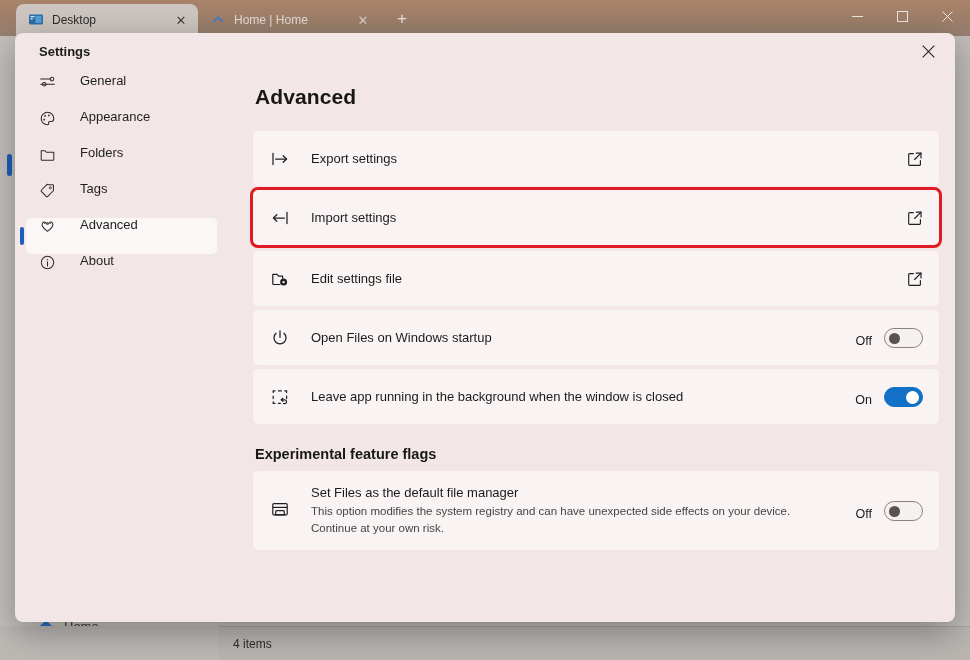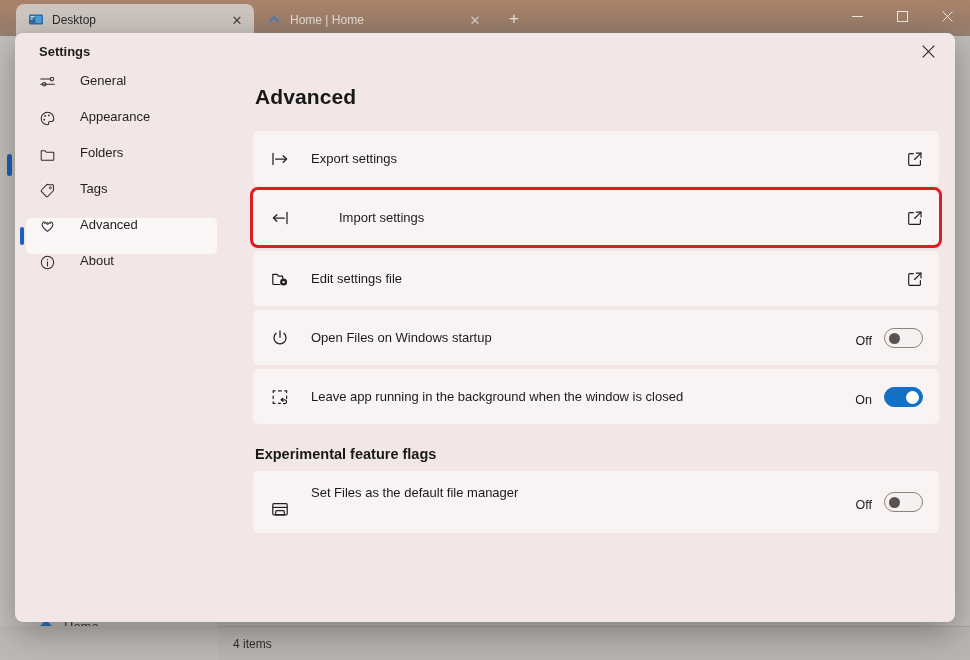--- a/index.html
+++ b/index.html
@@ -41,21 +41,21 @@
     height: 36px;
     padding-left: 16px;
     gap: 0px;
   }
 
   .tab {
     position: relative;
     display: flex;
     align-items: center;
     height: 32px;
-    width: 238px;
+    width: 182px;
     padding: 0 8px 0 12px;
     border-radius: 8px 8px 0 0;
     gap: 8px;
     font-size: 12px;
     cursor: default;
   }
   .tab.active {
     background: #cdc5bf;
     color: #2b2b2b;
   }
@@ -275,21 +275,20 @@
     color: #1b1b1b;
   }
   .ext-icon { width: 16px; height: 16px; display:block; cursor: pointer; }
 
   .card.highlighted {
     outline: 3px solid #e11b22;
     outline-offset: 0px;
     margin-bottom: 6px;
     margin-top: 3px;
     z-index: 3;
-    gap: 28px;
   }
 
   
   .toggle {
     width: 39px; height: 20px;
     border-radius: 10px;
     position: relative;
     cursor: pointer;
     flex: none;
   }
@@ -571,20 +570,21 @@
         <div class="section-title">Experimental feature flags</div>
 
         <div class="card two-line">
           <svg class="row-icon" viewBox="0 0 20 20">
             <rect x="2.8" y="4.6" width="14.4" height="11.2" rx="1.1" fill="none" stroke="#1f1f1f" stroke-width="1.2"></rect>
             <path d="M2.8 8.4 H17.2" stroke="#1f1f1f" stroke-width="1.2"></path>
             <path d="M6.6 11.6 H13.4 a.9 .9 0 0 1 .9 .9 V15.8 H5.7 V12.5 a.9 .9 0 0 1 .9 -.9 Z" fill="none" stroke="#1f1f1f" stroke-width="1.2" stroke-linejoin="round"></path>
           </svg>
           <div class="row-texts">
             <div class="row-title">Set Files as the default file manager</div>
+            <div class="row-desc">This option modifies the system registry and can have unexpected side effects on your device. Continue at your own risk.</div>
           </div>
           <div class="row-right">
             <span class="row-state">Off</span>
             <div class="toggle off">
               <div class="knob"></div>
             </div>
           </div>
         </div>
 
       </div>

